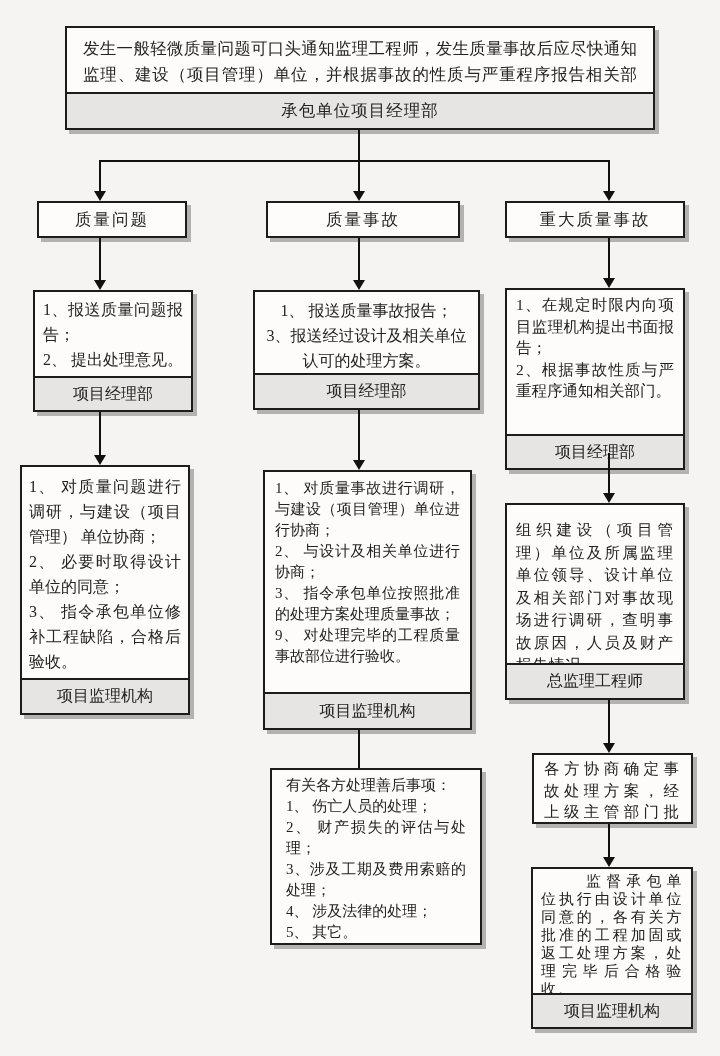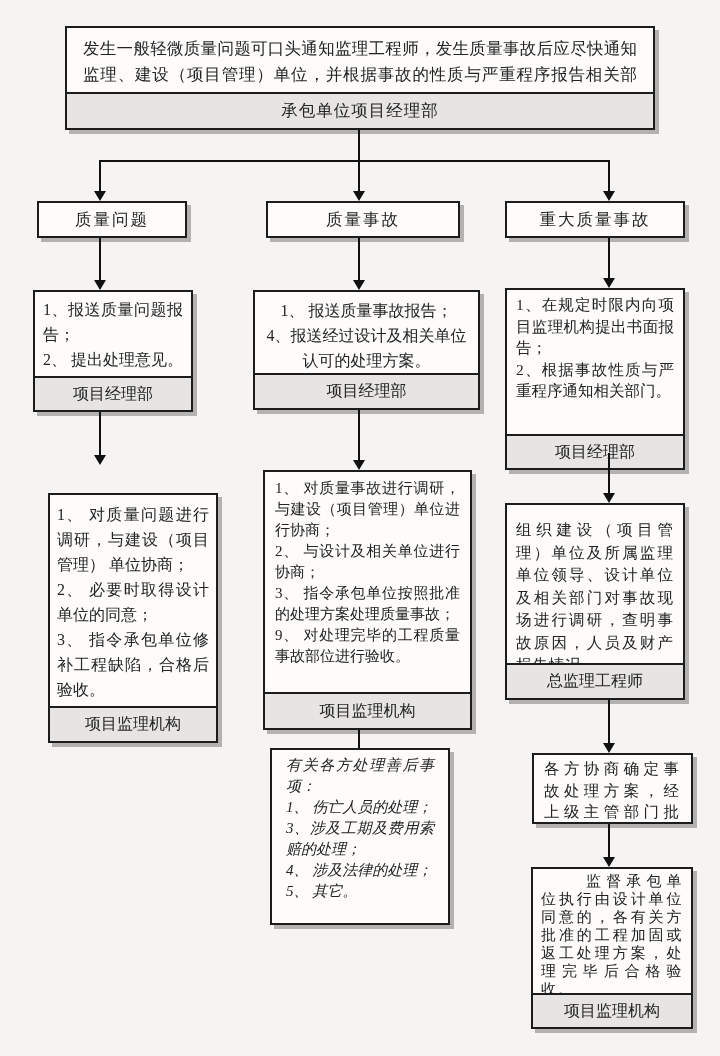--- a/index.html
+++ b/index.html
@@ -81,57 +81,58 @@
     <div class="fc-content t16" style="padding:5px 8px;">
       <div class="fc-item">1、报送质量问题报告；</div>
       <div class="fc-item">2、 提出处理意见。</div>
     </div>
     <div class="fc-footer" style="height:32px;">项目经理部</div>
   </div>
 
   <div class="vline" style="left:99px;top:412px;height:43px;"></div>
   <div class="ah" style="left:94px;top:455px;"></div>
 
-  <div class="fc-box" style="left:48px;top:465px;width:170px;height:250px;margin-top:28px;">
+  <div class="fc-box" style="left:20px;top:465px;width:170px;height:250px;">
     <div class="fc-content t16" style="padding:7px 7px;line-height:25px;">
       <div class="fc-item">1、 对质量问题进行调研，与建设（项目管理） 单位协商；</div>
       <div class="fc-item">2、 必要时取得设计单位的同意；</div>
       <div class="fc-item">3、 指令承包单位修补工程缺陷，合格后验收。</div>
     </div>
     <div class="fc-footer" style="height:33px;">项目监理机构</div>
   </div>
 
   <div class="fc-box" style="left:253px;top:290px;width:227px;height:120px;">
     <div class="fc-content t16" style="padding:6px 8px;">
       <div class="fc-item center">1、 报送质量事故报告；</div>
-      <div class="fc-item center">4、报送经过设计及相关单位认可的处理方案。</div>
+      <div class="fc-item center">3、报送经过设计及相关单位认可的处理方案。</div>
     </div>
     <div class="fc-footer" style="height:33px;">项目经理部</div>
   </div>
 
   <div class="vline" style="left:358px;top:410px;height:50px;"></div>
   <div class="ah" style="left:353px;top:460px;"></div>
 
   <div class="fc-box" style="left:263px;top:470px;width:209px;height:260px;">
     <div class="fc-content t15" style="padding:6px 10px;">
       <div class="fc-item">1、 对质量事故进行调研，与建设（项目管理）单位进行协商；</div>
       <div class="fc-item">2、 与设计及相关单位进行协商；</div>
       <div class="fc-item">3、 指令承包单位按照批准的处理方案处理质量事故；</div>
       <div class="fc-item">9、 对处理完毕的工程质量事故部位进行验收。</div>
     </div>
     <div class="fc-footer" style="height:34px;">项目监理机构</div>
   </div>
 
   <div class="vline" style="left:358px;top:730px;height:38px;"></div>
   <div class="ah" style="left:353px;top:768px;"></div>
 
-  <div class="fc-box" style="left:270px;top:748px;width:180px;height:177px;font-style:italic;">
+  <div class="fc-box" style="left:270px;top:768px;width:212px;height:177px;">
     <div class="fc-content t15" style="padding:5px 14px;">
       <div class="fc-item">有关各方处理善后事项：</div>
       <div class="fc-item">1、 伤亡人员的处理；</div>
+      <div class="fc-item">2、 财产损失的评估与处理；</div>
       <div class="fc-item">3、涉及工期及费用索赔的处理；</div>
       <div class="fc-item">4、 涉及法律的处理；</div>
       <div class="fc-item">5、 其它。</div>
     </div>
   </div>
 
   <div class="fc-box" style="left:505px;top:288px;width:180px;height:182px;">
     <div class="fc-content t155" style="padding:4px 9px;">
       <div class="fc-item">1、在规定时限内向项目监理机构提出书面报告；</div>
       <div class="fc-item">2、根据事故性质与严重程序通知相关部门。</div>

